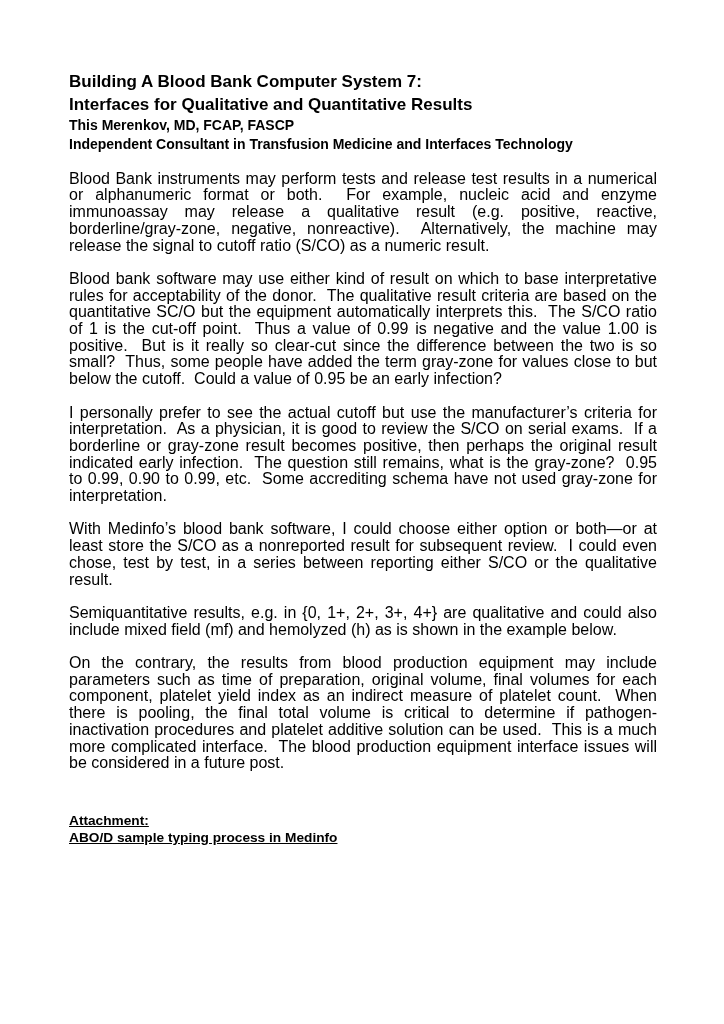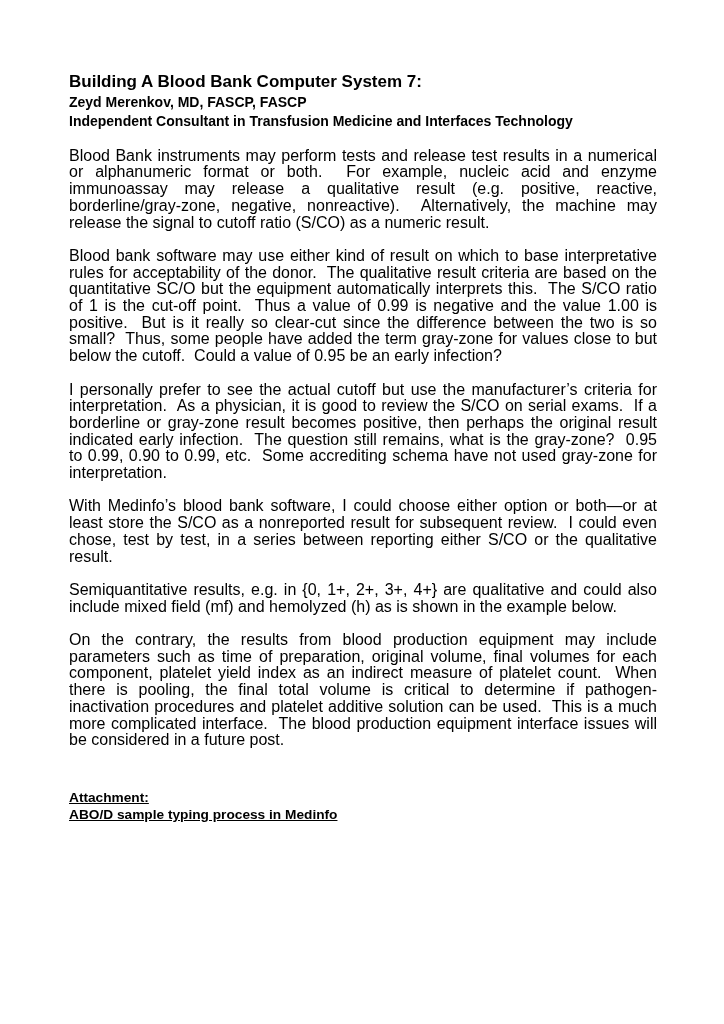--- a/index.html
+++ b/index.html
@@ -57,23 +57,24 @@
   .attachment div { margin: 0; }
 </style>
 </head>
 <body>
 
 <div class="page">
   <div class="content">
 
     <div class="doc-title">
       <div>Building A Blood Bank Computer System 7:</div>
+      <div>Interfaces for Qualitative and Quantitative Results</div>
     </div>
 
-    <div class="byline">Zeyd Merenkov, MD, FASCP, FASCP</div>
+    <div class="byline">This Merenkov, MD, FCAP, FASCP</div>
     <div class="byline">Independent Consultant in Transfusion Medicine and Interfaces Technology</div>
 
 
     <p class="body-para">Blood Bank instruments may perform tests and release test results in a numerical or alphanumeric format or both.  For example, nucleic acid and enzyme immunoassay may release a qualitative result (e.g. positive, reactive, borderline/gray-zone, negative, nonreactive).  Alternatively, the machine may release the signal to cutoff ratio (S/CO) as a numeric result.</p>
     <p class="body-para">Blood bank software may use either kind of result on which to base interpretative rules for acceptability of the donor.  The qualitative result criteria are based on the quantitative SC/O but the equipment automatically interprets this.  The S/CO ratio of 1 is the cut-off point.  Thus a value of 0.99 is negative and the value 1.00 is positive.  But is it really so clear-cut since the difference between the two is so small?  Thus, some people have added the term gray-zone for values close to but below the cutoff.  Could a value of 0.95 be an early infection?</p>
     <p class="body-para">I personally prefer to see the actual cutoff but use the manufacturer’s criteria for interpretation.  As a physician, it is good to review the S/CO on serial exams.  If a borderline or gray-zone result becomes positive, then perhaps the original result indicated early infection.  The question still remains, what is the gray-zone?  0.95 to 0.99, 0.90 to 0.99, etc.  Some accrediting schema have not used gray-zone for interpretation.</p>
     <p class="body-para">With Medinfo’s blood bank software, I could choose either option or both—or at least store the S/CO as a nonreported result for subsequent review.  I could even chose, test by test, in a series between reporting either S/CO or the qualitative result.</p>
     <p class="body-para">Semiquantitative results, e.g. in {0, 1+, 2+, 3+, 4+} are qualitative and could also include mixed field (mf) and hemolyzed (h) as is shown in the example below.</p>
     <p class="body-para">On the contrary, the results from blood production equipment may include parameters such as time of preparation, original volume, final volumes for each component, platelet yield index as an indirect measure of platelet count.  When there is pooling, the final total volume is critical to determine if pathogen-inactivation procedures and platelet additive solution can be used.  This is a much more complicated interface.  The blood production equipment interface issues will be considered in a future post.</p>
 

